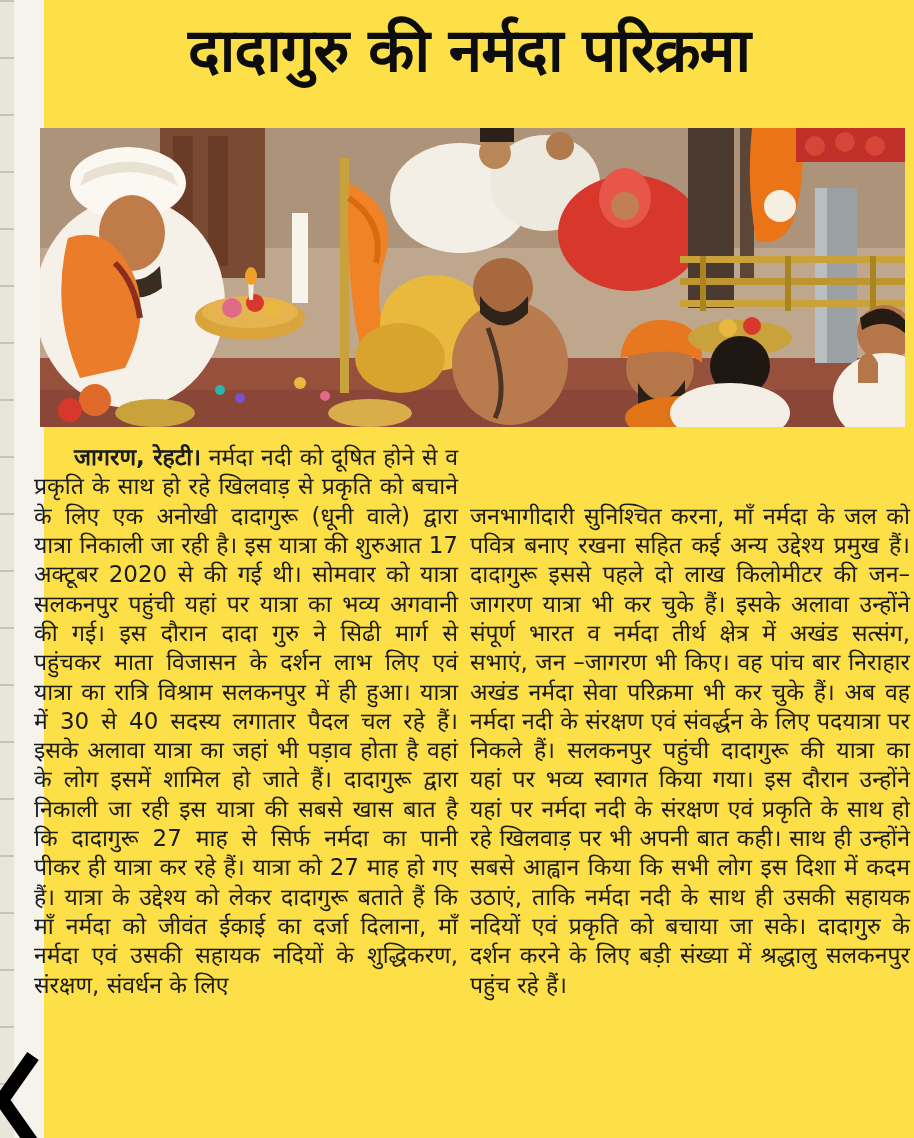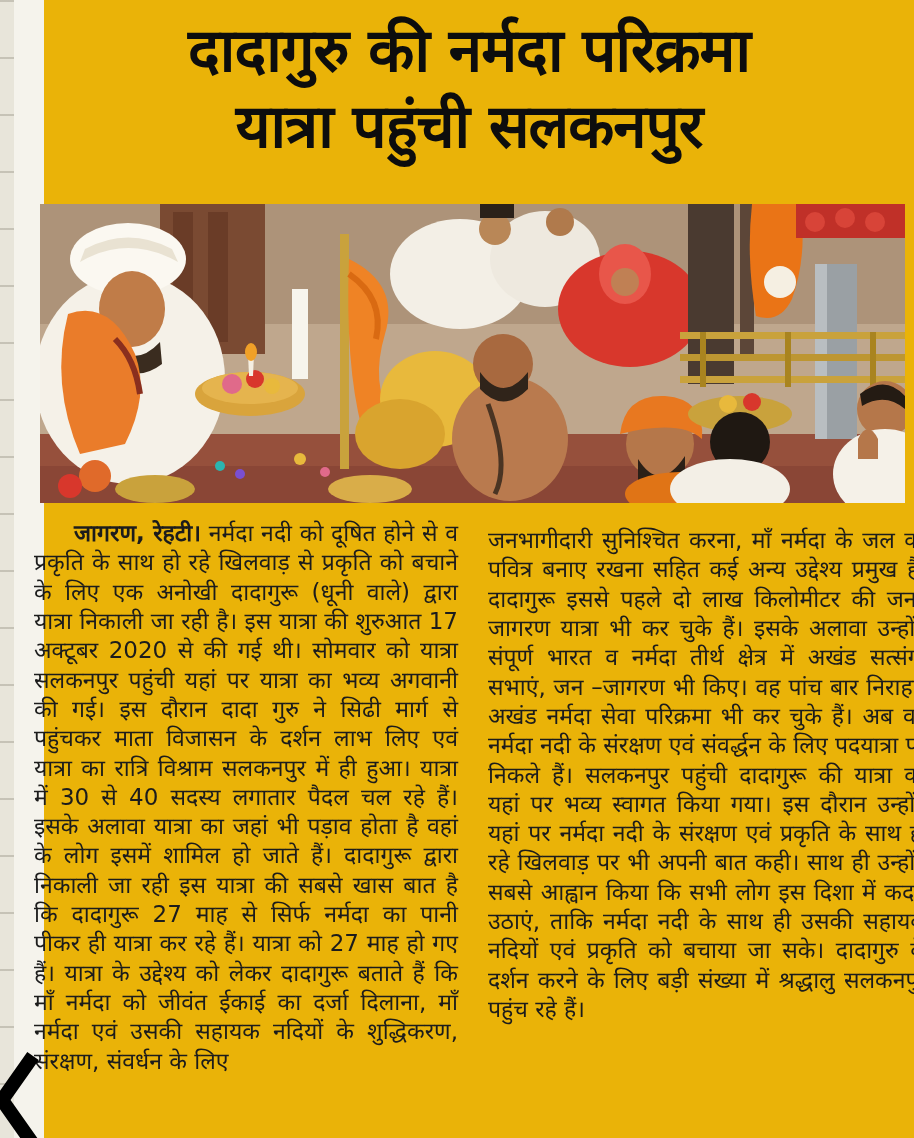--- a/index.html
+++ b/index.html
@@ -1,20 +1,20 @@
 <!DOCTYPE html>
 <html><head>
 <meta charset="utf-8">
 <title>Newspaper clipping</title>
 <style>
   html,body{margin:0;padding:0;background:#ffffff;}
   .page{
     position:relative;
     width:914px;height:1138px;
-    background:#eab308;
+    background:#fde047;
     overflow:hidden;
     font-family:"DejaVu Sans", sans-serif;
   }
   .edge-strip{
     position:absolute;left:0;top:0;width:14px;height:100%;
     background:#e8e5da;
     background-image:repeating-linear-gradient(to bottom,
       rgba(110,105,90,0.28) 0 2px, transparent 2px 57px);
   }
   .edge-strip2{
@@ -36,26 +36,27 @@
   .headline .hl-line{display:block;}
   .photo-wrap{
     margin:8px 0 0 10px;
     width:865px;height:299px;
     background:#b9a08a;
     overflow:hidden;
   }
   .photo-wrap svg{display:block;}
   .article-body{
     display:flex;
-    gap:30px;
+    gap:12px;
     margin:16px 0 0 4px;
     color:#1c1c1c;
     font-size:23px;
     line-height:29.3px;
     text-align:justify;
+    align-items:flex-end;
   }
   .col-left{width:424px;flex:0 0 424px;text-indent:40px;}
   .col-right{width:440px;flex:0 0 440px;margin-top:7px;}
   .dateline{font-weight:bold;text-indent:0;}
   .back-chevron{
     position:absolute;
     left:-3px;bottom:-8px;
     width:42px;height:96px;
   }
 </style>
@@ -64,21 +65,20 @@
 
 <div class="page">
 
   <div class="edge-strip"></div>
   <div class="edge-strip2"></div>
 
   <div class="content">
 
     <h1 class="headline">
       <span class="hl-line">दादागुरु की नर्मदा परिक्रमा</span>
-      <span class="hl-line">यात्रा पहुंची सलकनपुर</span>
     </h1>
 
     <div class="photo-wrap">
       <svg width="865" height="299" viewBox="0 0 865 299" xmlns="http://www.w3.org/2000/svg">
 
         <rect x="0" y="0" width="865" height="299" fill="#bfa78d"></rect>
         <rect x="0" y="0" width="865" height="120" fill="#ad9379"></rect>
 
         <rect x="0" y="230" width="865" height="69" fill="#96503c"></rect>
         <rect x="0" y="262" width="865" height="37" fill="#8a4636"></rect>

